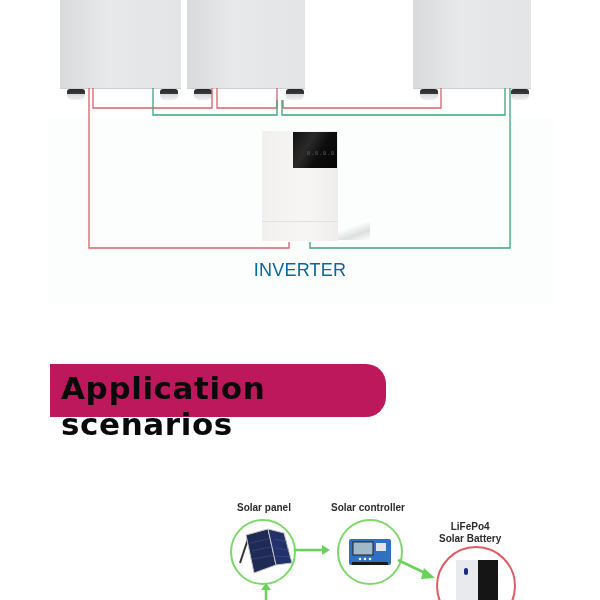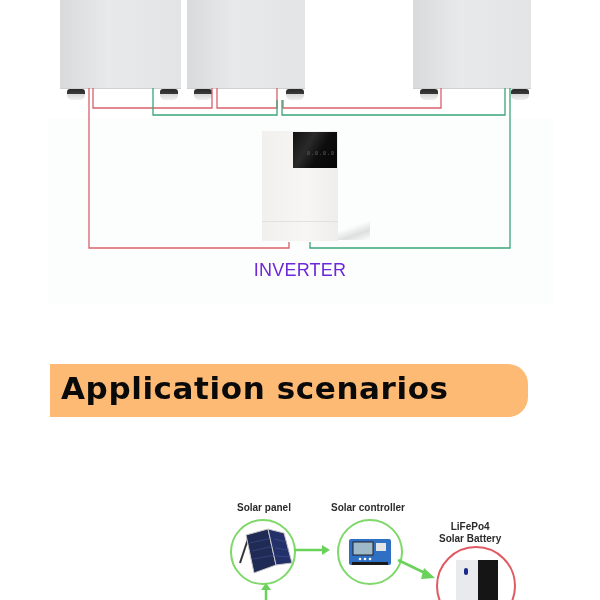--- a/index.html
+++ b/index.html
@@ -6,22 +6,22 @@
   body{width:600px;height:600px;position:relative;overflow:hidden;font-family:"Liberation Sans",sans-serif;}
   .abs{position:absolute;}
   .battery{position:absolute;top:0;height:88px;background:linear-gradient(90deg,#d9dadc 0%,#e8e9eb 40%,#e3e4e6 100%);border-bottom:1px solid #cfd0d2;}
   .foot{position:absolute;width:18px;height:11px;border-radius:3px 3px 5px 5px;background:linear-gradient(180deg,#2a2a2a 0%,#3a3a3a 45%,#d8d8d8 46%,#f0f0f0 100%);}
   .diagram-bg{position:absolute;left:48px;top:118px;width:505px;height:186px;background:#fcfdfd;}
   .inverter{position:absolute;left:262px;top:131px;width:76px;height:110px;background:linear-gradient(90deg,#f1f0ee 0%,#f7f6f4 60%,#eeedeb 100%);border-radius:1px;}
   .inverter .screen{position:absolute;left:31px;top:1px;width:44px;height:36px;background:linear-gradient(120deg,#111 0%,#2a2a2a 35%,#0d0d0d 60%,#050505 100%);}
   .inverter .screen .digits{position:absolute;left:14px;top:18px;font-size:5px;color:#6b6b6b;letter-spacing:1px;font-family:"DejaVu Sans Mono",monospace;}
   .inverter .seam{position:absolute;left:0;right:0;top:90px;height:1px;background:#e2e1df;}
   .inverter-shadow{position:absolute;left:338px;top:218px;width:32px;height:22px;background:linear-gradient(160deg,rgba(0,0,0,0) 40%,rgba(0,0,0,0.12) 70%,rgba(0,0,0,0) 100%);}
-  .label-inverter{position:absolute;left:0;width:600px;top:260px;text-align:center;font-size:18px;color:#6d28d9;letter-spacing:0.2px;}
-  .banner{position:absolute;left:50px;top:364px;width:478px;height:53px;background:#fdba74;border-radius:0 20px 20px 0;}
+  .label-inverter{position:absolute;left:0;width:600px;top:260px;text-align:center;font-size:18px;color:#0369a1;letter-spacing:0.2px;}
+  .banner{position:absolute;left:50px;top:364px;width:336px;height:53px;background:#be185d;border-radius:0 20px 20px 0;}
   .banner span{position:absolute;left:11px;top:6px;font-size:31px;font-weight:bold;color:#0a0a0a;letter-spacing:0.6px;font-family:"DejaVu Sans",sans-serif;}
   .node-label{position:absolute;font-size:10px;font-weight:bold;color:#2b2b2b;font-family:"Liberation Sans",sans-serif;text-align:center;}
   .circle{position:absolute;border-radius:50%;border:2px solid #7ed86a;background:#fff;}
   .circle.red{border-color:#e05a64;}
 </style>
 </head>
 <body>
 
 <div class="diagram-bg"></div>
 

